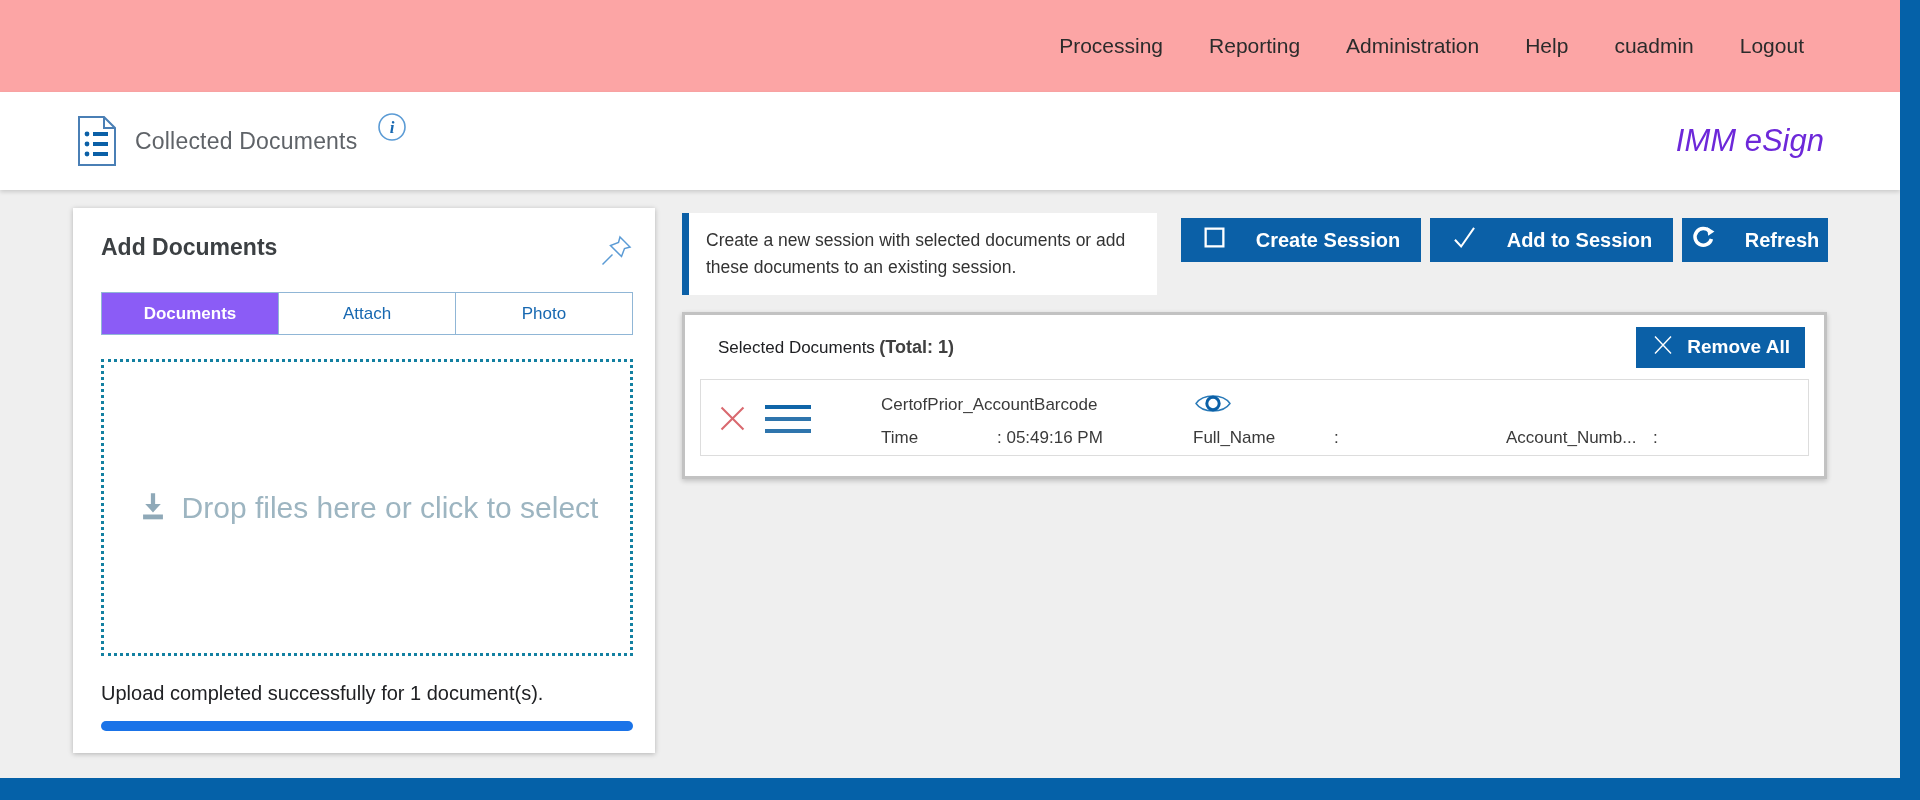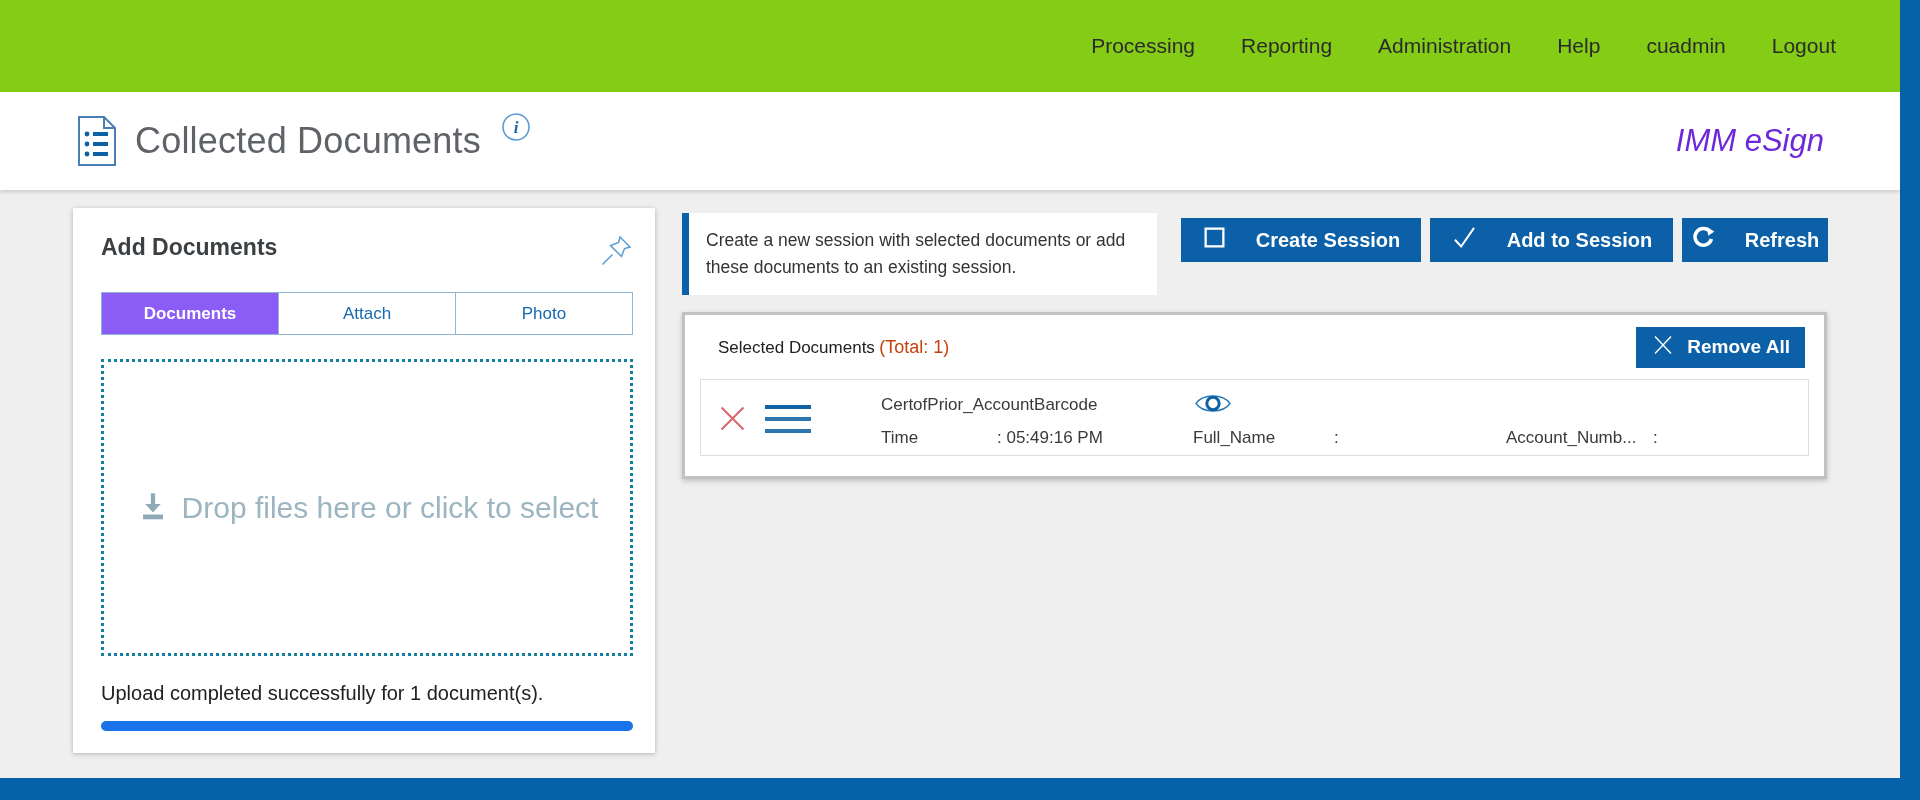--- a/index.html
+++ b/index.html
@@ -4,29 +4,29 @@
 <style>
   * { margin:0; padding:0; box-sizing:border-box; }
   html,body { background:#ffffff; }
   body { font-family:"Liberation Sans", sans-serif; }
   .app { position:relative; width:1920px; height:800px; background:#efefef; overflow:hidden; }
 
   
   .right-stripe { position:absolute; top:0; right:0; width:20px; height:800px; background:#0561a8; z-index:40; }
 
   
-  .topbar { position:absolute; top:0; left:0; width:1900px; height:92px; background:#84cc16; display:flex; align-items:center; justify-content:flex-end; padding-right:64px; }
+  .topbar { position:absolute; top:0; left:0; width:1900px; height:92px; background:#fca5a5; display:flex; align-items:center; justify-content:flex-end; padding-right:96px; }
   .nav { display:flex; gap:46px; }
   .nav a { font-size:21px; color:#2b2b2b; text-decoration:none; cursor:pointer; }
 
   
   .appheader { position:absolute; top:92px; left:0; width:1900px; height:98px; background:#ffffff; box-shadow:0 2px 4px rgba(0,0,0,.15); display:flex; align-items:center; justify-content:space-between; padding:0 76px 0 75px; z-index:5; }
   .header-left { display:flex; align-items:center; gap:16px; }
   .hicon svg { display:block; }
-  .page-title { font-size:36px; font-weight:400; color:#5f6368; letter-spacing:.2px; }
+  .page-title { font-size:23px; font-weight:400; color:#5f6368; letter-spacing:.2px; }
   .info-badge { position:relative; top:-12px; margin-left:4px; cursor:pointer; }
   .brand { font-size:31px; color:#6d28d9;font-style:italic; }
 
   
   .add-panel { position:absolute; left:73px; top:208px; width:582px; height:545px; background:#fff; box-shadow:0 1px 5px rgba(0,0,0,.25); padding:26px 22px 0 28px; z-index:3; }
   .add-head { display:flex; align-items:flex-start; justify-content:space-between; }
   .add-title { font-size:23px; font-weight:700; color:#3c4043; }
   .pin { cursor:pointer; }
   .tabbar { display:flex; margin-top:20px; height:43px; border:1px solid #90b6d6; }
   .tab { flex:1; display:flex; align-items:center; justify-content:center; font-size:17px; color:#1768b1; background:#fff; cursor:pointer; }
@@ -46,21 +46,21 @@
   .actions { position:absolute; left:1181px; top:218px; width:647px; display:flex; gap:9px; z-index:3; }
   .btn { background:#0b60a7; color:#fff; border:none; height:44px; display:flex; align-items:center; justify-content:center; gap:29px; font-size:20px; font-weight:700; font-family:"Liberation Sans", sans-serif; cursor:pointer; padding:0 17px; }
   .btn-create { width:240px; }
   .btn-add { width:243px; }
   .btn-refresh { width:146px; }
 
   
   .sel-panel { position:absolute; left:682px; top:312px; width:1145px; height:167px; background:#fff; border:3px solid #c2c2c2; box-shadow:0 2px 5px rgba(0,0,0,.2); padding:0 15px; z-index:2; }
   .sel-head { height:64px; display:flex; align-items:center; justify-content:space-between; padding:0 4px 0 18px; }
   .sel-title { font-size:17px; color:#202124; }
-  .sel-total { font-size:18px; color:#c2410c; }
+  .sel-total { font-size:18px; color:#404040;font-weight:bold; }
   .btn-removeall { height:41px; font-size:19px; padding:0 15px; gap:12px; }
   .doc-row { position:relative; height:77px; border:1px solid #ddd; background:#fff; }
   .doc-row .rx { position:absolute; left:16px; top:23px; cursor:pointer; }
   .burger { position:absolute; left:64px; top:25px; width:46px; cursor:grab; }
   .burger span { display:block; height:4px; margin-bottom:8px; background:#1065a8; }
   .burger span:nth-child(2){ background:#2e75ad; }
   .burger span:nth-child(3){ background:#2e75ad; margin-bottom:0; }
   .doc-name { position:absolute; left:180px; top:15px; font-size:17px; color:#3a3a3a; }
   .eye { position:absolute; left:492px; top:10px; cursor:pointer; }
   .fline { position:absolute; top:48px; font-size:17px; color:#3a3a3a; }

